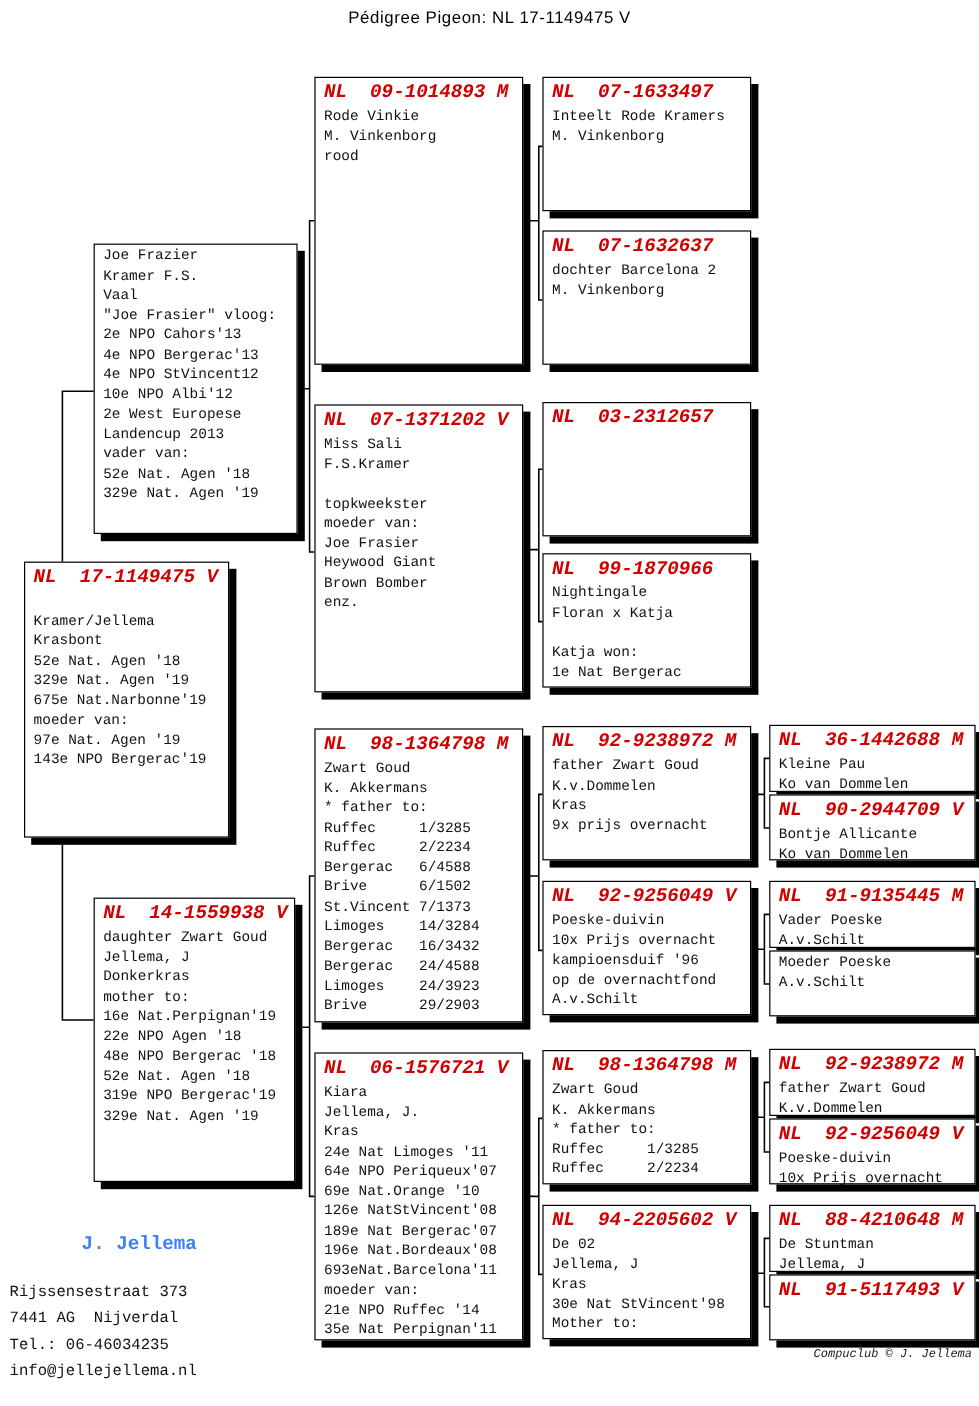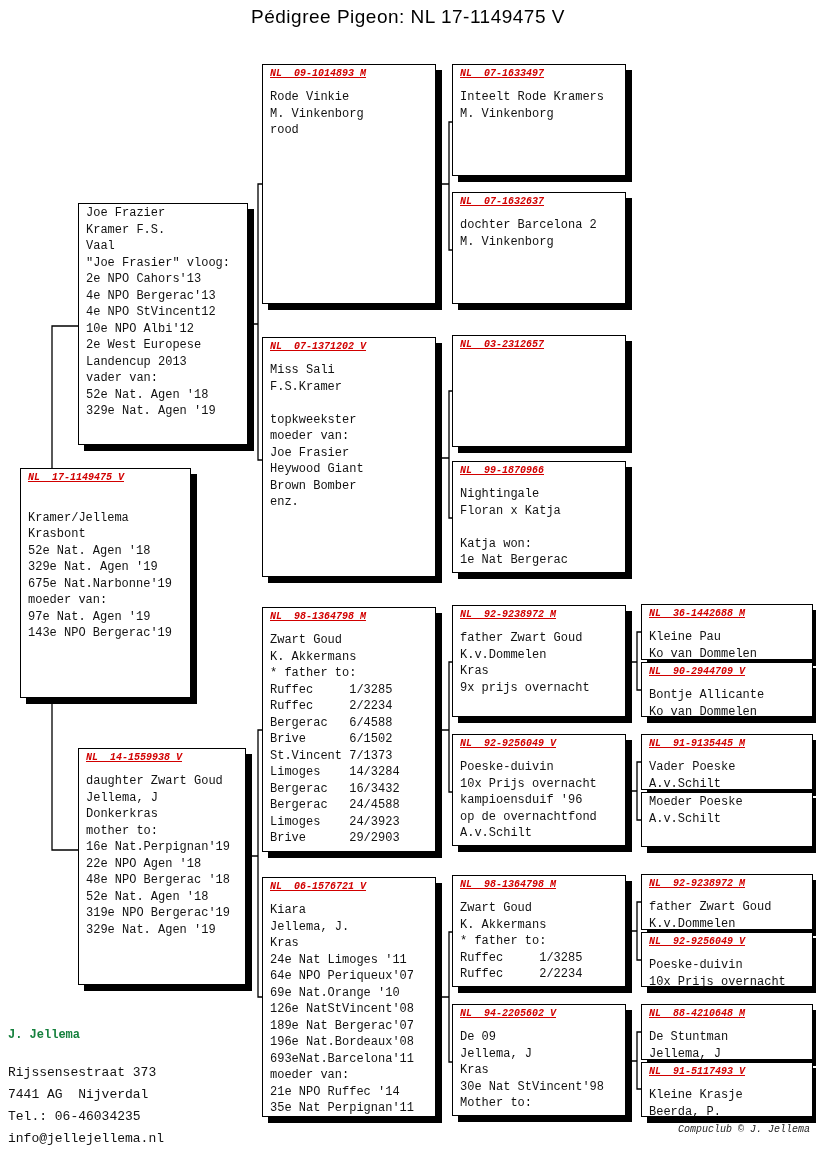--- a/index.html
+++ b/index.html
@@ -1,28 +1,28 @@
 <!DOCTYPE html>
 <html><head>
 <meta charset="utf-8">
 <style>
   html,body{margin:0;padding:0;background:#ffffff;}
   #page{position:relative;width:816px;height:1172px;background:#ffffff;overflow:hidden;
         font-family:"Liberation Mono","DejaVu Sans Mono",monospace;}
   #title{position:absolute;left:0;top:6px;width:816px;text-align:center;
          font-family:"Liberation Sans","DejaVu Sans",sans-serif;
-         font-size:19px;color:#000;letter-spacing:0.5px;}
+         font-size:14px;color:#000;letter-spacing:0.5px;}
   #connectors{position:absolute;left:0;top:0;z-index:0;}
   .pbox{position:absolute;z-index:1;background:#ffffff;border:1.5px solid #000;
         box-shadow:6px 6px 0 #000;box-sizing:border-box;}
-  .ring{font-size:10px;font-weight:bold;font-style:italic;color:#d10000;
-        padding:3px 0 1px 7px;white-space:pre;height:19px;text-decoration:underline;}
+  .ring{font-size:16px;font-weight:bold;font-style:italic;color:#d10000;
+        padding:3px 0 1px 7px;white-space:pre;height:19px;}
   .pbody{font-size:12px;line-height:16.5px;color:#111;padding:1px 0 0 7px;white-space:pre;}
   #owner{position:absolute;left:8px;top:1028px;z-index:2;}
-  #owner-name{font-size:12px;font-weight:bold;color:#15803d;white-space:pre;}
+  #owner-name{font-size:16px;font-weight:bold;color:#3b82f6;white-space:pre;text-align:right;}
   #owner-lines{font-size:13px;line-height:22px;color:#111;white-space:pre;margin-top:20px;}
   #footer{position:absolute;right:6px;top:1124px;z-index:2;font-size:10px;
           font-style:italic;color:#222;white-space:pre;margin-left:32px;}
 </style>
 </head>
 <body>
 
 <div id="page">
 
   <div id="title">Pédigree Pigeon: NL  17-1149475 V</div>
@@ -174,21 +174,21 @@
   <div class="pbox" style="left:452px;top:875px;width:174px;height:112px">
     <div class="ring">NL  98-1364798 M</div>
     <div class="pbody">Zwart Goud
 K. Akkermans
 * father to:
 Ruffec     1/3285
 Ruffec     2/2234</div>
   </div>
   <div class="pbox" style="left:452px;top:1004px;width:174px;height:112px">
     <div class="ring">NL  94-2205602 V</div>
-    <div class="pbody">De 09
+    <div class="pbody">De 02
 Jellema, J
 Kras
 30e Nat StVincent'98
 Mother to:</div>
   </div>
 
   <div class="pbox" style="left:641px;top:604px;width:172px;height:56px">
     <div class="ring">NL  36-1442688 M</div>
     <div class="pbody">Kleine Pau
 Ko van Dommelen</div>
@@ -217,22 +217,20 @@
     <div class="pbody">Poeske-duivin
 10x Prijs overnacht</div>
   </div>
   <div class="pbox" style="left:641px;top:1004px;width:172px;height:56px">
     <div class="ring">NL  88-4210648 M</div>
     <div class="pbody">De Stuntman
 Jellema, J</div>
   </div>
   <div class="pbox" style="left:641px;top:1062px;width:172px;height:55px">
     <div class="ring">NL  91-5117493 V</div>
-    <div class="pbody">Kleine Krasje
-Beerda, P.</div>
   </div>
 
   <div id="owner">
     <div id="owner-name">J. Jellema</div>
     <div id="owner-lines">Rijssensestraat 373
 7441 AG  Nijverdal
 Tel.: 06-46034235
 info@jellejellema.nl</div>
   </div>
 

